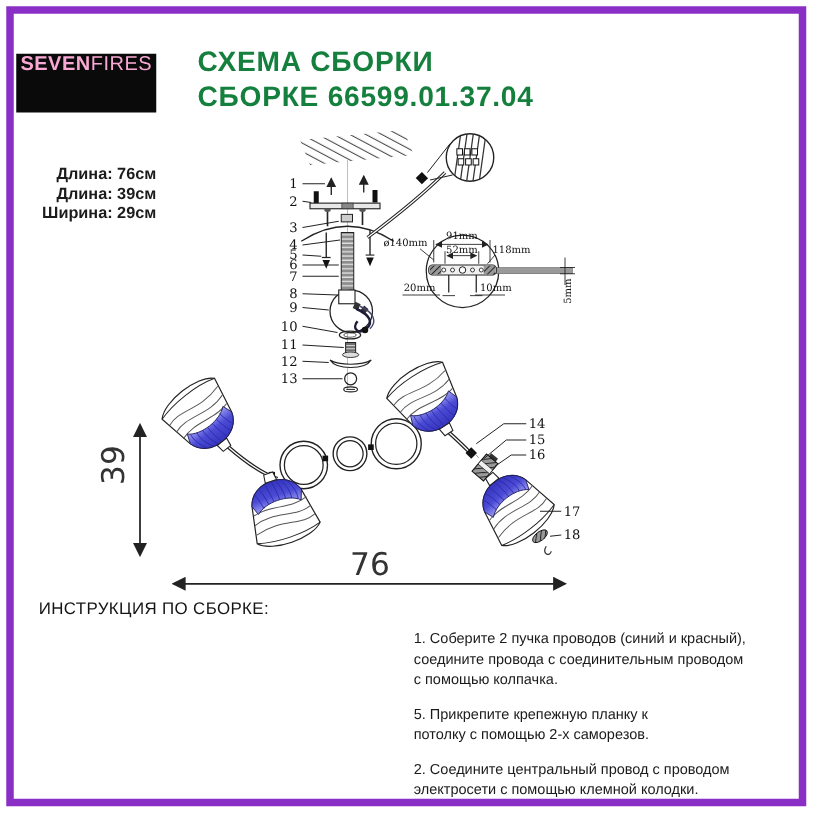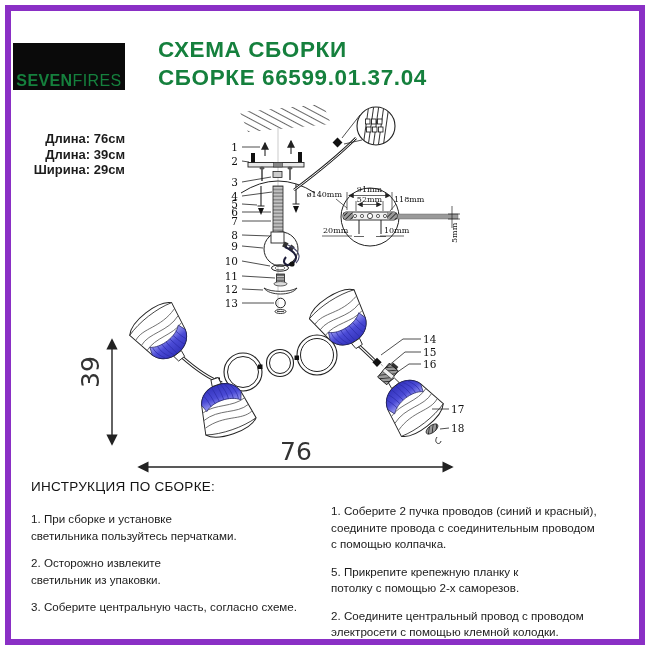--- a/index.html
+++ b/index.html
@@ -1,20 +1,20 @@
 <!DOCTYPE html>
 <html><head>
 <meta charset="utf-8">
 <style>
   html,body{margin:0;padding:0;background:#fff;width:650px;height:650px;overflow:hidden;
     font-family:"Liberation Sans",sans-serif;-webkit-font-smoothing:antialiased;}
   .page{position:relative;width:650px;height:650px;background:#fff;}
   .frame{position:absolute;inset:5px;border:6px solid #8a2fc5;pointer-events:none;}
-  .logo{position:absolute;left:13px;top:43px;width:112px;height:47px;background:#0a0a0a;color:#15803d;
-    display:flex;align-items:flex-end;justify-content:center;font-size:16px;letter-spacing:.4px;}
+  .logo{position:absolute;left:13px;top:43px;width:112px;height:47px;background:#0a0a0a;color:#f9a8d4;
+    display:flex;align-items:flex-start;justify-content:center;font-size:16px;letter-spacing:.4px;}
   .logo .b{font-weight:800;}
   .logo .l{font-weight:300;}
   .title{position:absolute;left:158px;top:36px;color:#15803d;font-weight:700;font-size:22.5px;
     line-height:28px;letter-spacing:.6px;}
   .specs{position:absolute;left:18px;top:97px;width:107px;text-align:right;font-size:13px;
     font-weight:600;line-height:15.5px;color:#1c1c1c;margin-top:34px;}
   .diagram-wrap{position:absolute;left:0;top:95px;width:650px;height:385px;}
   .instr-head{position:absolute;left:31px;top:479px;font-size:13.5px;font-weight:400;
     letter-spacing:.3px;color:#141414;}
   .col{position:absolute;font-size:11.6px;line-height:16.5px;font-weight:500;color:#1b1b1b;}
@@ -307,27 +307,20 @@
       <text class="big" transform="translate(99 372) rotate(-90)" text-anchor="middle" font-size="25">39</text>
     </g>
     <g>
       <line x1="139" y1="467" x2="452" y2="467" stroke="#222" stroke-width="1.4" marker-start="url(#mA)" marker-end="url(#mA)"></line>
       <text class="big" x="296" y="460" text-anchor="middle" font-size="25">76</text>
     </g>
   </svg>
   </div>
 
   <div class="instr-head">ИНСТРУКЦИЯ ПО СБОРКЕ:</div>
-  <div class="col col-left">
-    <p>1. При сборке и установке
-светильника пользуйтесь перчатками.</p>
-    <p>2. Осторожно извлеките
-светильник из упаковки.</p>
-    <p>3. Соберите центральную часть, согласно схеме.</p>
-  </div>
   <div class="col col-right">
     <p>1. Соберите 2 пучка проводов (синий и красный),
 соедините провода с соединительным проводом
 с помощью колпачка.</p>
     <p>5. Прикрепите крепежную планку к
 потолку с помощью 2-х саморезов.</p>
     <p>2. Соедините центральный провод с проводом
 электросети с помощью клемной колодки.</p>
   </div>
 </div>

